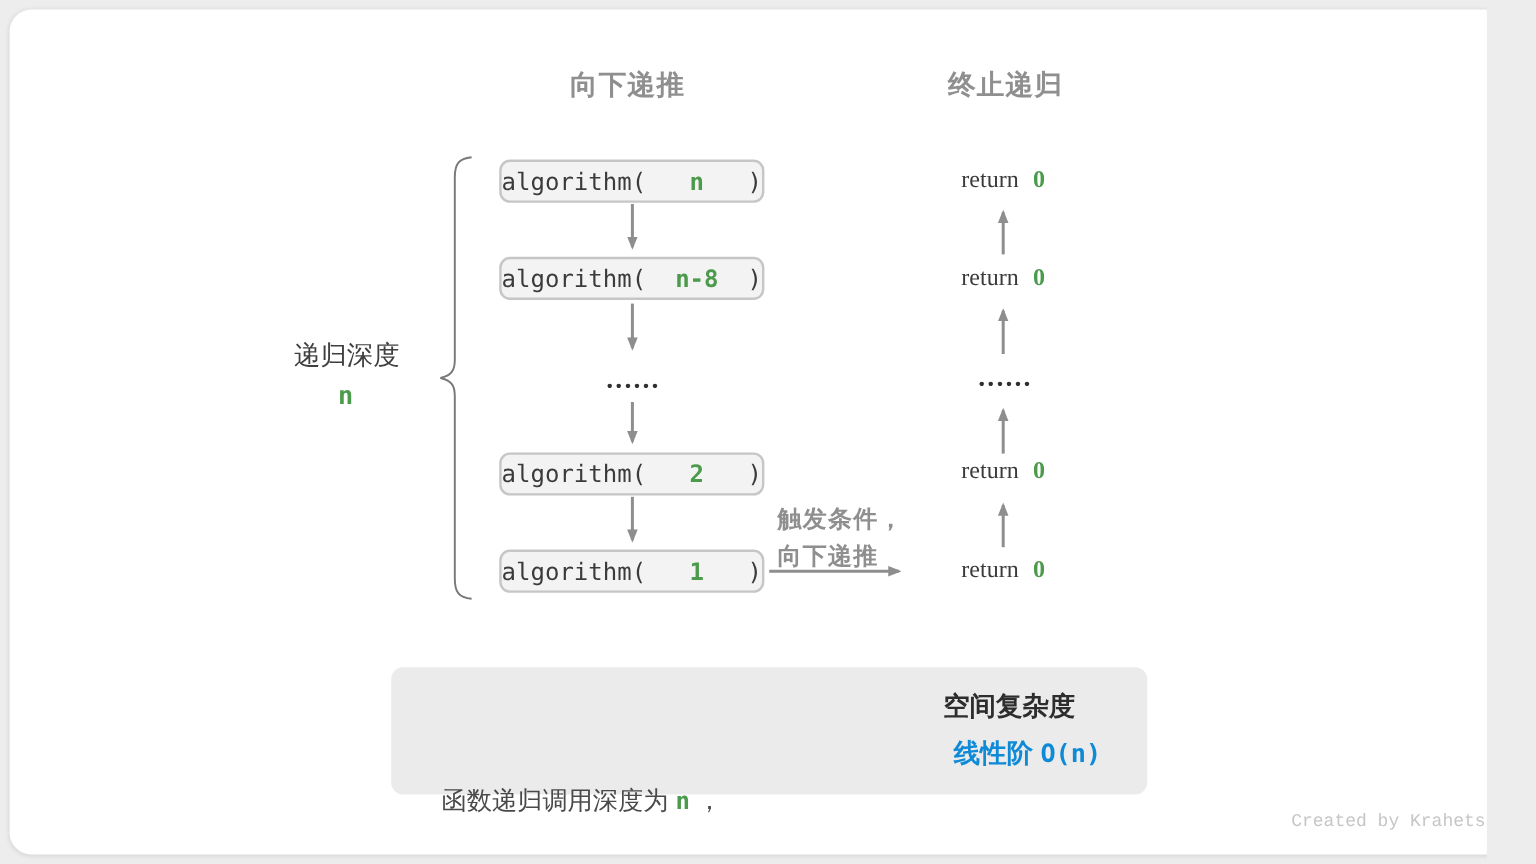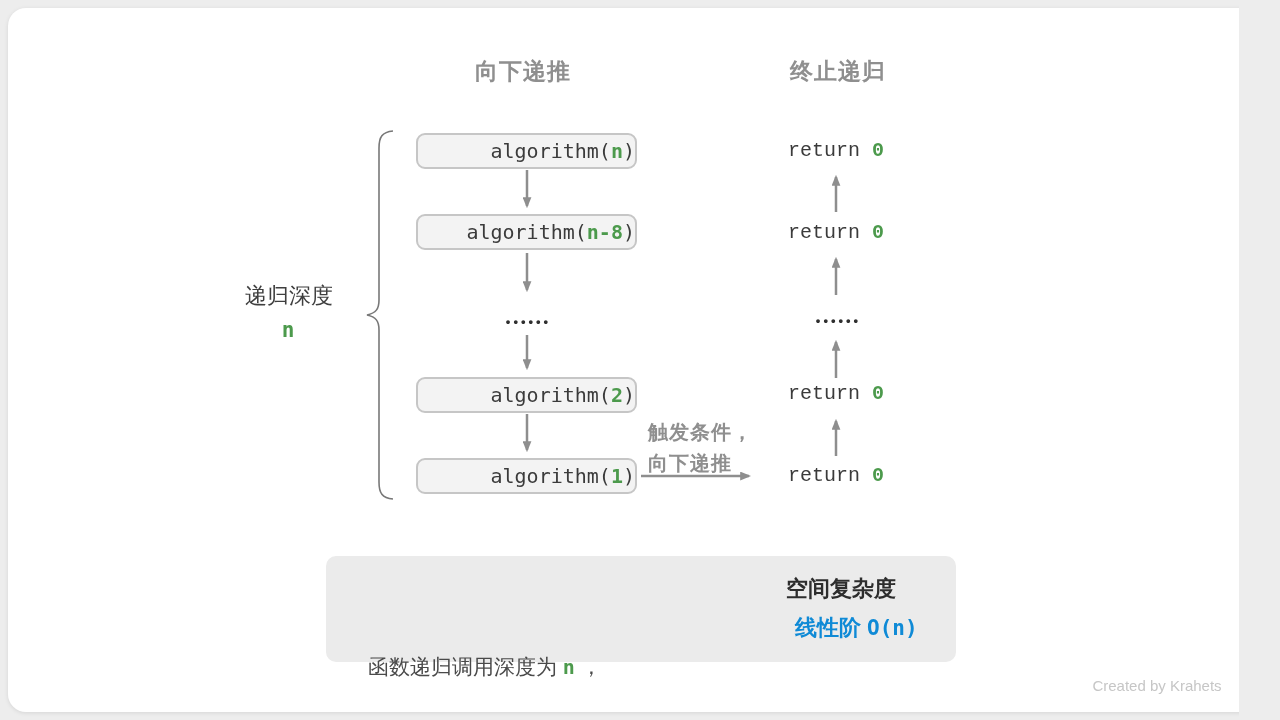--- a/index.html
+++ b/index.html
@@ -18,29 +18,29 @@
   .col-header{
     position:absolute;transform:translate(-50%,-50%);
     font-size:23px;font-weight:700;color:#8f8f8f;letter-spacing:1px;white-space:nowrap;
   }
   .hdr-down{left:523px;top:71px;}
   .hdr-up{left:838px;top:71px;}
 
   .algo-box{
     position:absolute;left:416px;width:221px;height:36px;box-sizing:border-box;
     background:#f3f3f3;border:2px solid #c6c6c6;border-radius:9px;
-    display:flex;align-items:center;justify-content:flex-end;
+    display:flex;align-items:center;justify-content:space-between;
     font-family:"DejaVu Sans Mono",monospace;font-size:20px;color:#3b3b3b;white-space:pre;
   }
   .box-n{top:133px;} .box-n1{top:214px;} .box-2{top:377px;} .box-1{top:458px;}
   .green{color:#4c9a4c;font-weight:700;}
 
   .return-row{
     position:absolute;transform:translate(-50%,-50%);
-    font-family:Liberation Mono, monospace;font-size:20px;color:#3b3b3b;white-space:nowrap;
+    font-family:Liberation Serif, serif;font-size:20px;color:#3b3b3b;white-space:nowrap;
   }
   .ret-1{left:836px;top:150px;} .ret-2{left:836px;top:232px;}
   .ret-3{left:836px;top:393px;} .ret-4{left:836px;top:475px;}
   .ret-val{margin-left:12px;}
 
   .dots{
     position:absolute;transform:translate(-50%,-50%);
     font-size:13px;font-weight:700;letter-spacing:3px;color:#2f2f2f;white-space:nowrap;text-indent:3px;
   }
   .dots-down{left:527px;top:321px;} .dots-up{left:837px;top:320px;}
@@ -75,21 +75,21 @@
     font-size:22px;font-weight:700;color:#2d2d2d;white-space:nowrap;
   }
   .conclusion-value{
     position:absolute;left:844px;top:628px;transform:translate(-50%,-50%);
     font-size:22px;font-weight:700;color:#0f8ad6;white-space:pre;
   }
   .conclusion-value .mono{font-weight:700;font-size:21px;text-align:center;}
 
   .watermark{
     position:absolute;left:1157px;top:685px;transform:translate(-50%,-50%);
-    font-family:Liberation Sans, sans-serif;font-size:15px;color:#c6c6c6;white-space:nowrap;
+    font-family:Liberation Mono, monospace;font-size:15px;color:#c6c6c6;white-space:nowrap;
   }
 </style>
 </head>
 <body>
 
 <div class="canvas">
   <div class="card"></div>
 
   <svg class="layer" viewBox="0 0 1280 720">
     <defs>

